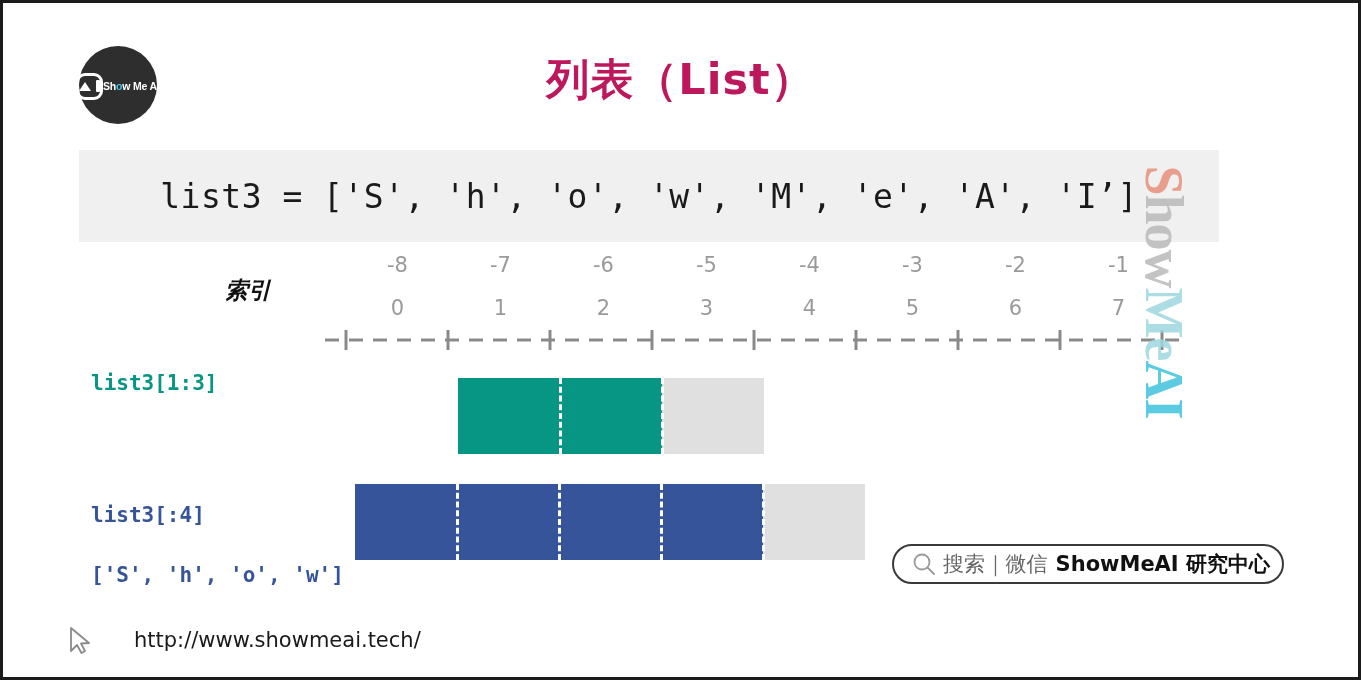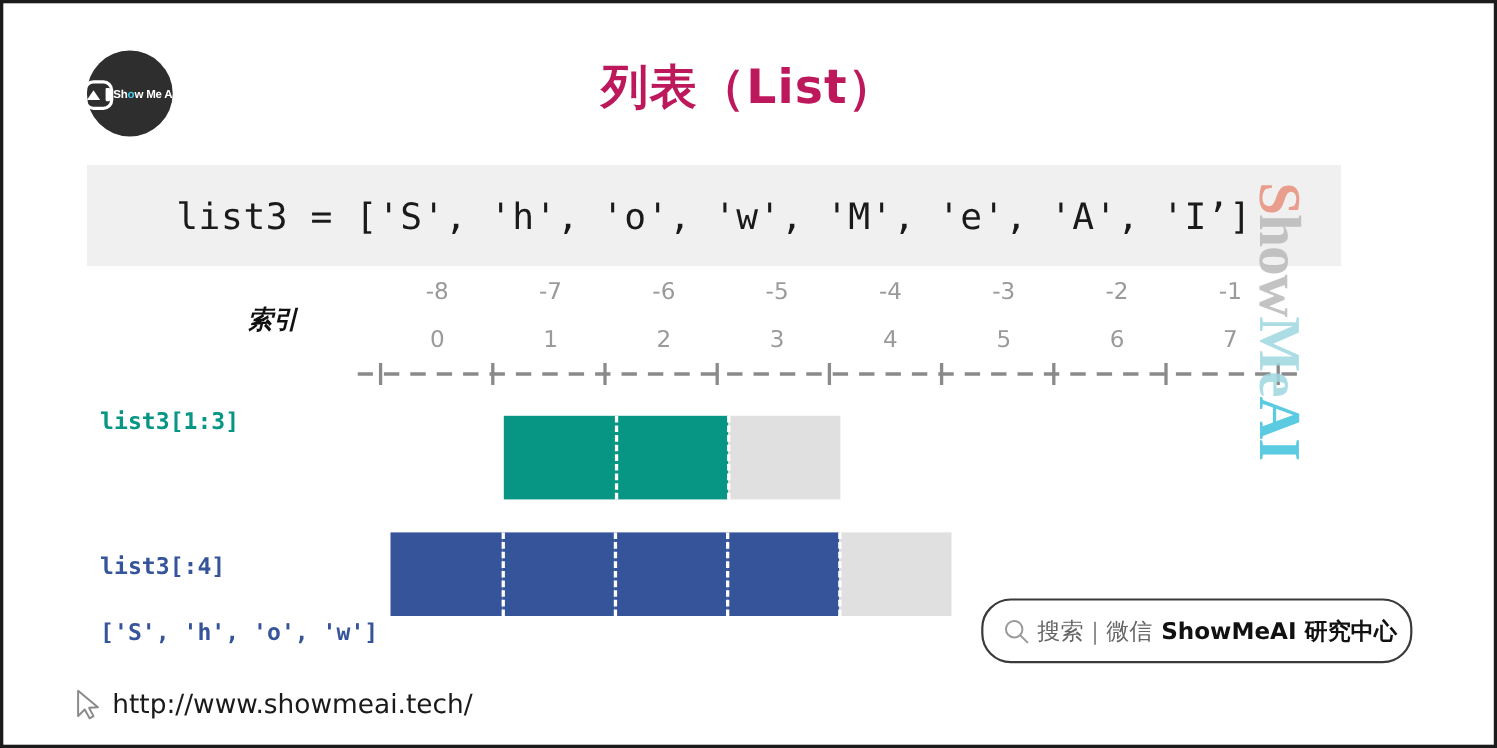--- a/index.html
+++ b/index.html
@@ -213,21 +213,21 @@
   #watermark .w2 { color: #b9b9b9; }
   #watermark .w3 { color: #9fd8e0; }
   #watermark .w4 { color: #3fc2de; }
 
   
   #search-pill {
     position: absolute;
     left: 889px;
     top: 541px;
     width: 392px;
-    height: 59px;
+    height: 40px;
     border: 2px solid #3a3a3a;
     border-radius: 27px;
     display: flex;
     align-items: center;
     box-sizing: border-box;
     padding: 0 18px;
     background: #ffffff;
   }
   #search-pill .magnifier {
     width: 24px;
@@ -253,23 +253,24 @@
   
   #footer {
     position: absolute;
     left: 62px;
     top: 622px;
     display: flex;
     align-items: center;
     gap: 9px;
   }
   #footer .url {
-    font-size: 24px;
+    font-size: 21px;
     color: #1a1a1a;
     font-family: "DejaVu Sans", "Liberation Sans", sans-serif;
+    margin-left: 32px;
   }
 </style>
 </head>
 <body>
 
 <div id="slide">
 
   <div id="logo">
     <div class="face">
       <span class="caret"></span>

